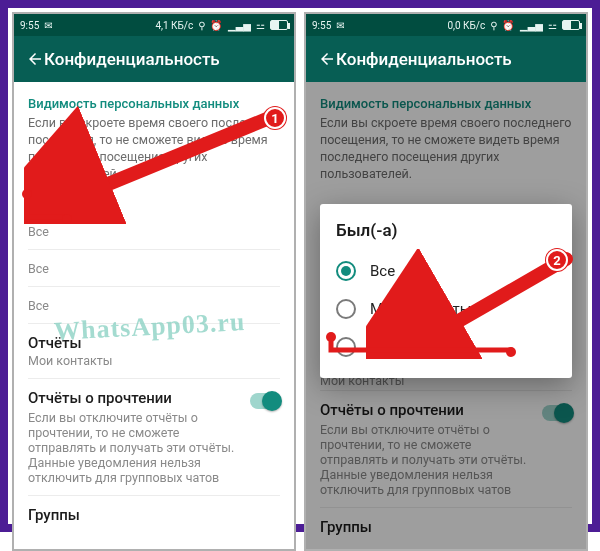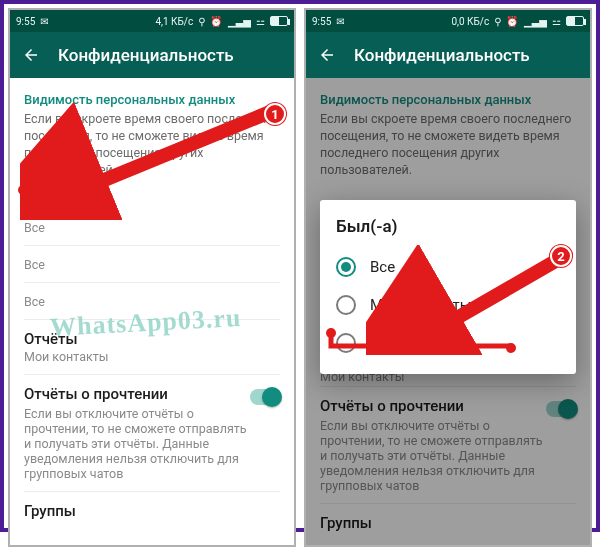--- a/index.html
+++ b/index.html
@@ -8,21 +8,21 @@
     font-family: Roboto, "Segoe UI", Arial, sans-serif;
     width: 600px;
     height: 551px;
     overflow: hidden;
   }
   .container {
     display: flex;
     gap: 8px;
     padding: 4px;
     background: #fff;
-    border: 4px solid #4c1d95;
+    border: 8px solid #4c1d95;
     width: 600px;
     height: 532px;
   }
   .phone {
     width: 290px;
     height: 539px;
     border: 2px solid #b0b0b0;
     background: #fff;
     position: relative;
     overflow: hidden;
@@ -48,21 +48,20 @@
   .batt::after{content:'';position:absolute;right:-3px;top:2px;width:2px;height:6px;background:#e6f4f1;}
   .batt-fill{background:#e6f4f1;height:100%;width:50%;}
   
   .app-bar {
     height: 46px;
     background: #075E54;
     color: #fff;
     display: flex;
     align-items: center;
     padding: 0 12px;
-    gap: 18px;
   }
   .back-icon { width:18px; height:18px; fill:#fff; }
   .app-title { font-size: 17px; font-weight: 500; }
   
   .scroll {
     padding: 14px 14px 0 14px;
     overflow: hidden;
     flex: 1;
     position:relative;
   }

